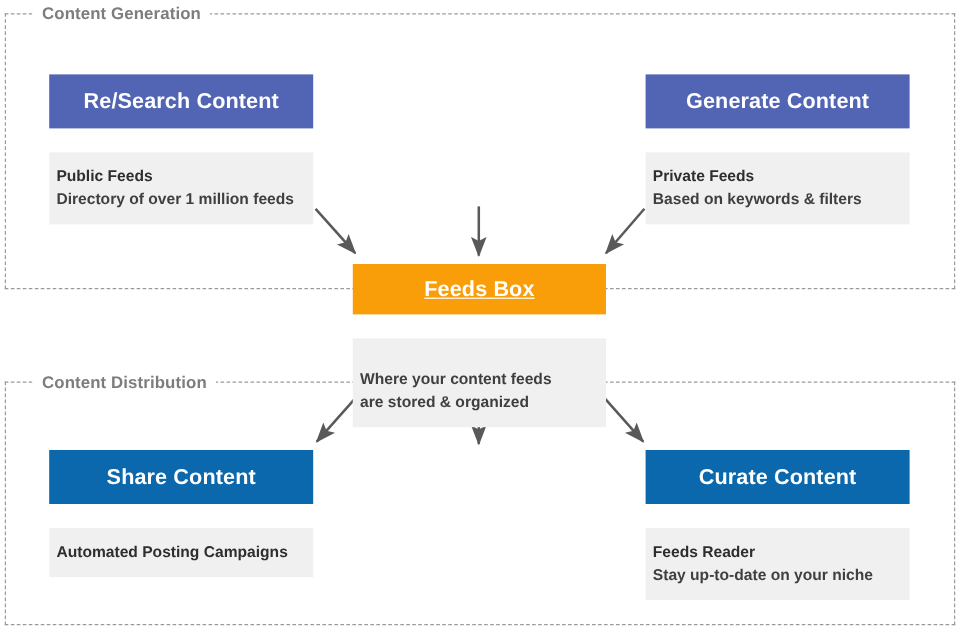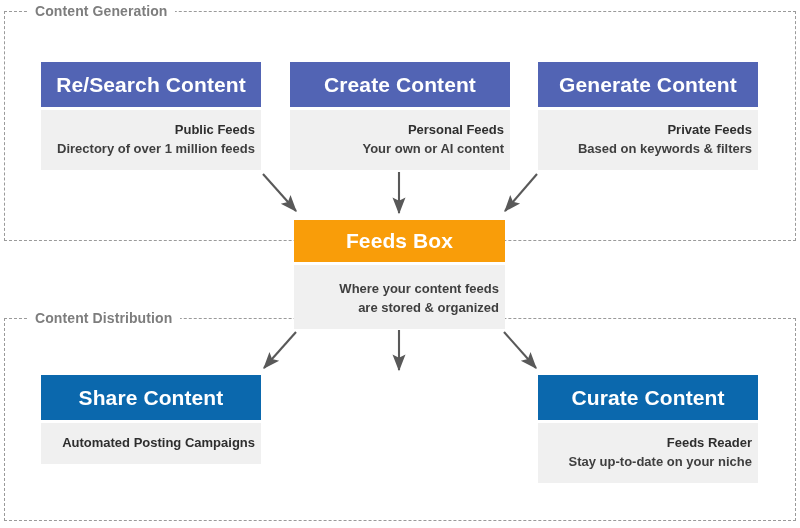--- a/index.html
+++ b/index.html
@@ -57,33 +57,33 @@
     position: absolute;
     width: 220px;
     box-sizing: border-box;
   }
   .card-header {
     height: 45px;
     display: flex;
     align-items: center;
     justify-content: center;
     color: #ffffff;
-    font-size: 21px;
+    font-size: 18px;
     font-weight: bold;
     letter-spacing: 0.1px;
   }
   .card-header.purple { background: #5264b4; }
   .card-header.blue   { background: #0b68ad; }
-  .card-header.orange { background: #f99d09; }
+  .card-header.orange { background: #f99d09; text-decoration: underline; }
 
   .card-body {
-    margin-top: 3px;
+    margin-top: 20px;
     background: #f0f0f0;
     padding: 10px 6px 12px 6px;
-    text-align: right;
+    text-align: left;
     color: #3b3b3b;
   }
   .body-title {
     font-size: 13px;
     font-weight: bold;
     color: #2e2e2e;
     line-height: 19px;
   }
   .body-sub {
     font-size: 13px;
@@ -98,21 +98,21 @@
   #card-generate  { left: 538px; top: 62px; }
 
   
   #card-feeds {
     left: 294px;
     top: 220px;
     width: 211px;
     z-index: 3;
   }
   #card-feeds .card-header { height: 42px; }
-  #card-feeds .card-body   { padding: 14px 6px 12px 6px; }
+  #card-feeds .card-body   { padding: 24px 6px 12px 6px; }
 
   
   #card-share    { left: 41px;  top: 375px; border-radius: 26px; }
   #card-display  { left: 290px; top: 375px; }
   #card-curate   { left: 538px; top: 375px; }
 
   
   #arrows {
     position: absolute;
     left: 0;
@@ -152,27 +152,20 @@
   </svg>
 
   <div class="card" id="card-research">
     <div class="card-header purple">Re/Search Content</div>
     <div class="card-body">
       <div class="body-title">Public Feeds</div>
       <div class="body-sub">Directory of over 1 million feeds</div>
     </div>
   </div>
 
-  <div class="card" id="card-create">
-    <div class="card-header purple">Create Content</div>
-    <div class="card-body">
-      <div class="body-title">Personal Feeds</div>
-      <div class="body-sub">Your own or AI content</div>
-    </div>
-  </div>
 
   <div class="card" id="card-generate">
     <div class="card-header purple">Generate Content</div>
     <div class="card-body">
       <div class="body-title">Private Feeds</div>
       <div class="body-sub">Based on keywords &amp; filters</div>
     </div>
   </div>
 
   <div class="card" id="card-feeds">

